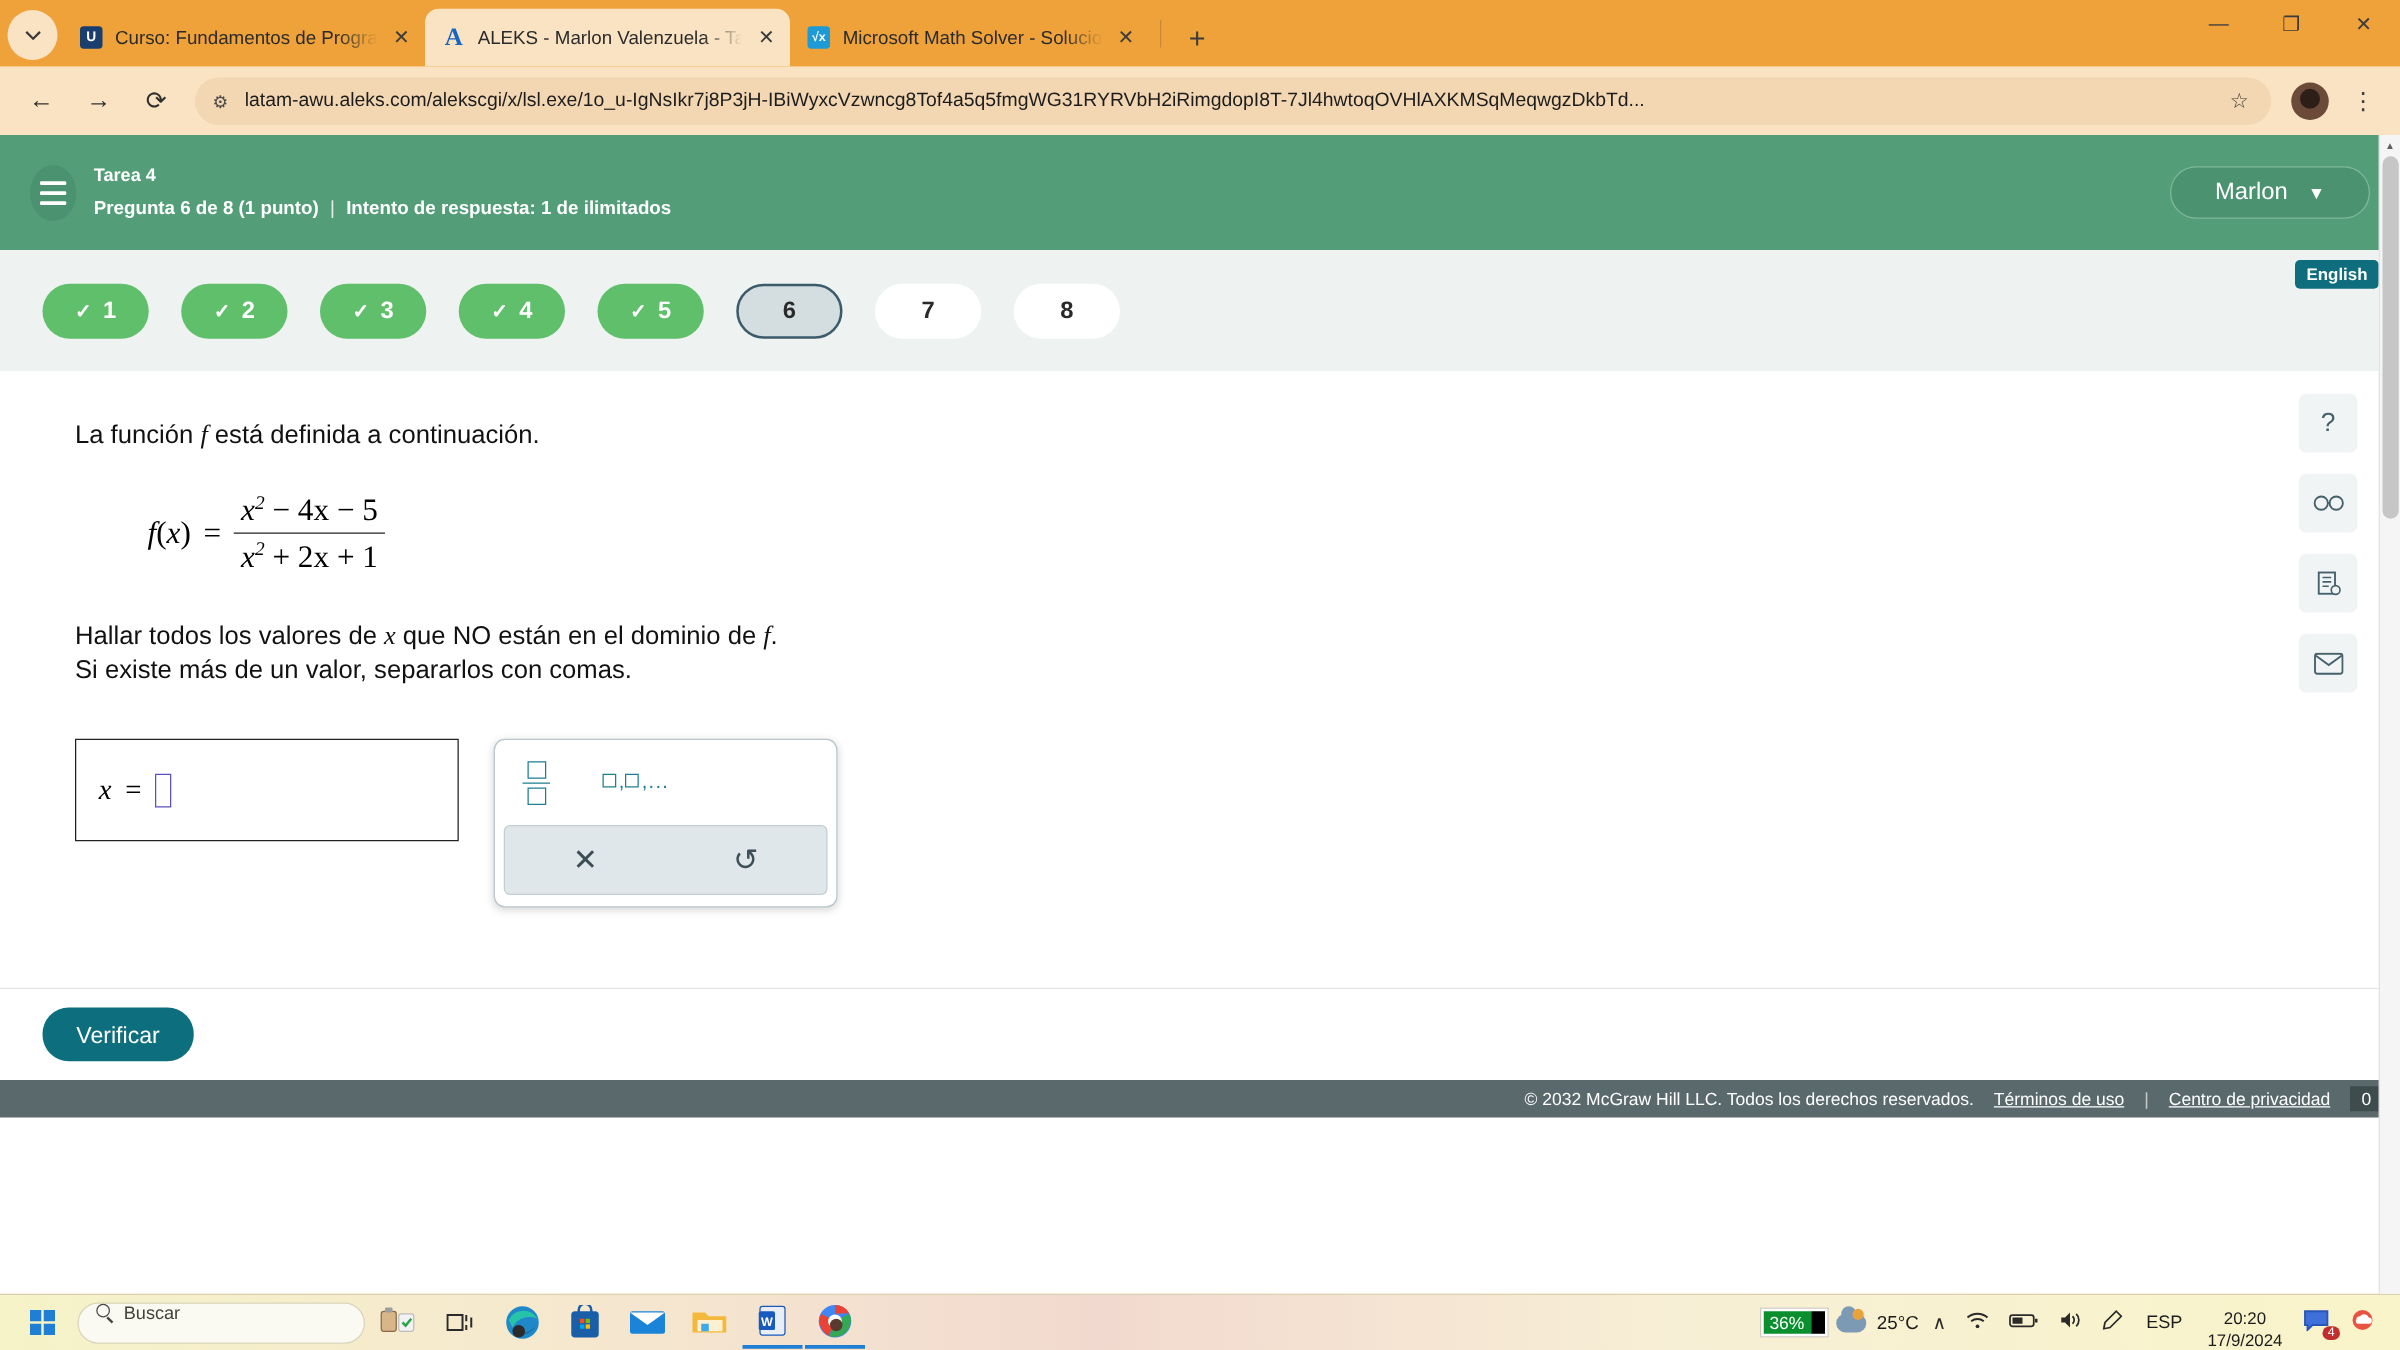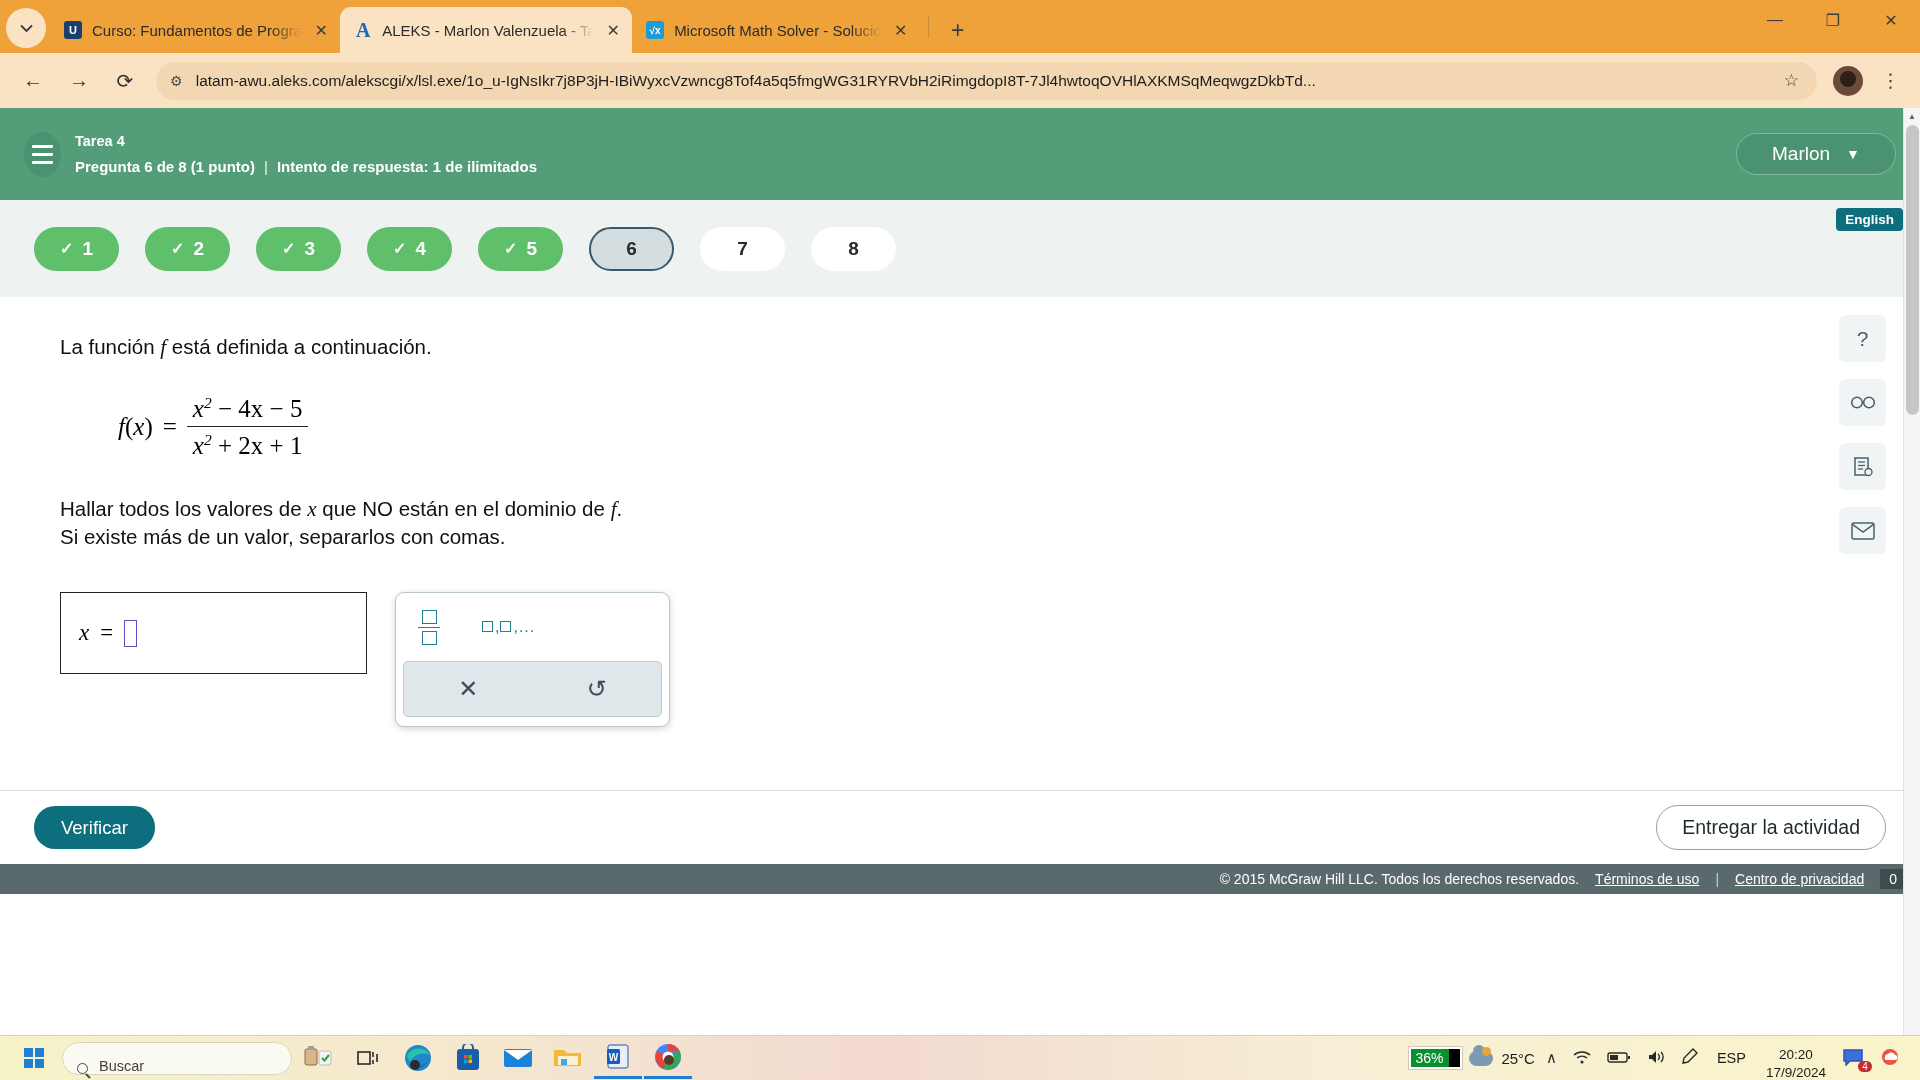--- a/index.html
+++ b/index.html
@@ -237,21 +237,21 @@
   }
   .tb-item {
     width: 48px; height: 41px; display: flex; align-items: center; justify-content: center;
     cursor: pointer; position: relative;
   }
   .tb-start { width: 52px; }
   .win-logo { display: grid; grid-template-columns: 9px 9px; grid-template-rows: 9px 9px; gap: 2.5px; }
   .win-logo i { display: block; background: #1e7fd4; }
   .search-chip {
     width: 230px; height: 33px; background: #fbfaf2; border: 1px solid #d9d5bc;
-    border-radius: 17px; display: flex; align-items: flex-end; padding: 0 14px; gap: 11px;
+    border-radius: 17px; display: flex; align-items: flex-start; padding: 0 14px; gap: 11px;
     font-size: 14.5px; color: #43413a; cursor: text;
   }
   .circ { width: 11px; height: 11px; border: 1.7px solid #4a4842; border-radius: 50%; position: relative; }
   .circ::after { content:""; position:absolute; right:-4px; bottom:-4px; width:6px; height:1.7px;
                  background:#4a4842; transform: rotate(45deg); }
   .tb-active { border-bottom: 3px solid #1e7fd4; }
   .tb-right { margin-left: auto; display: flex; align-items: center; gap: 6px; padding-right: 6px; }
   .batt-chip {
     background: #fff; border: 1px solid #cfcabc; padding: 2px; display: flex; align-items: center;
   }
@@ -451,25 +451,24 @@
           <svg width="24" height="18" viewBox="0 0 24 18">
             <rect x="1" y="1" width="22" height="16" rx="2" stroke="#46616b" stroke-width="1.5" fill="none"></rect>
             <path d="M1.8 2.6 L12 10 L22.2 2.6" stroke="#46616b" stroke-width="1.5" fill="none"></path>
           </svg>
         </div>
       </div>
     </div>
 
     <div class="footer-bar">
       <button class="verify-btn">Verificar</button>
-      <button class="submit-btn">Entregar la actividad</button>
     </div>
 
     <div class="copybar">
-      <span>© 2015 McGraw Hill LLC. Todos los derechos reservados.</span>
+      <span>© 2032 McGraw Hill LLC. Todos los derechos reservados.</span>
       <a>Términos de uso</a>
       <span class="pipe">|</span>
       <a>Centro de privacidad</a>
       <span class="zero">0</span>
     </div>
 
     <div class="scrollbar">
       <div class="arrow">▲</div>
       <div class="thumb"></div>
     </div>

